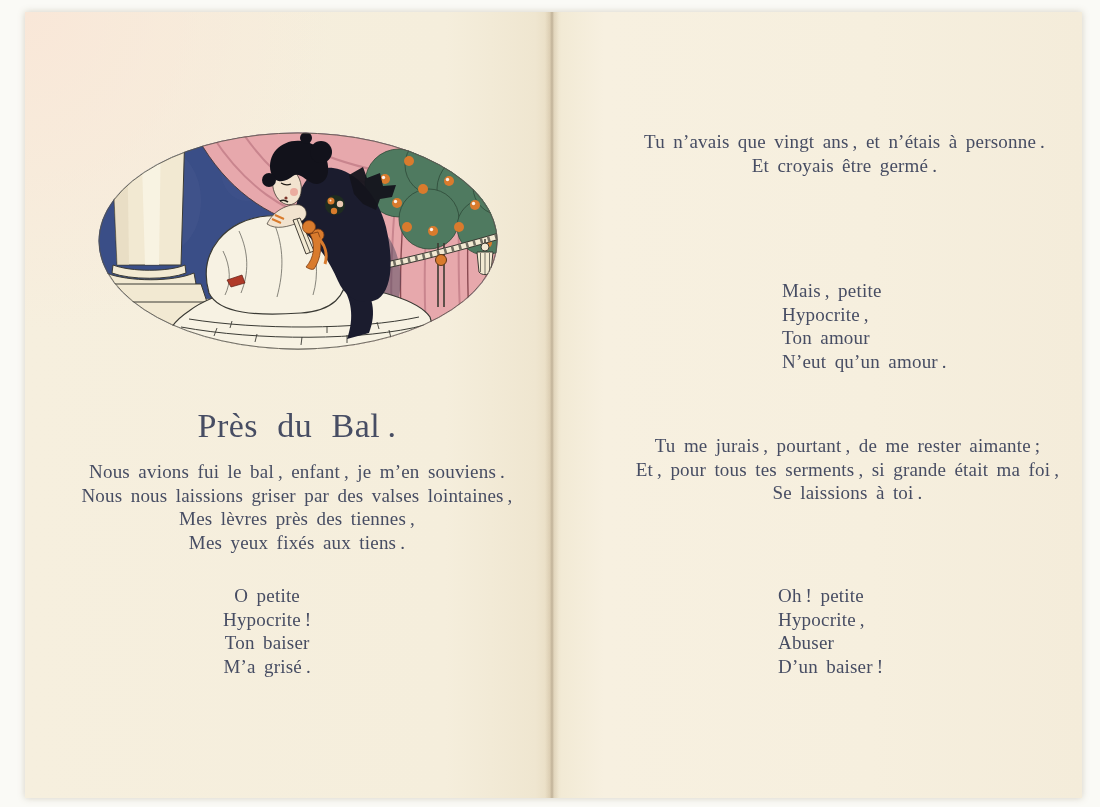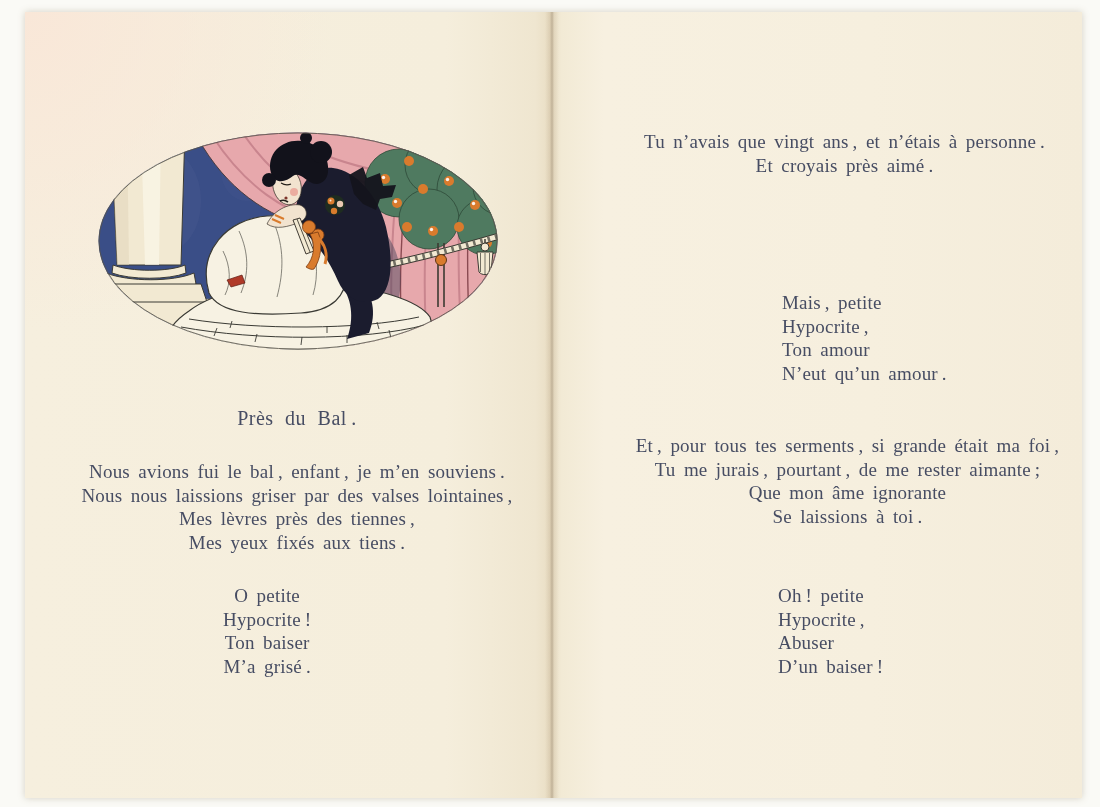--- a/index.html
+++ b/index.html
@@ -26,21 +26,21 @@
     background:
       linear-gradient(90deg,#eadfc6 0%,#f2ead5 2%,#f7f0e0 10%,#f6efde 60%,#f4ecda 100%);
   }
   .gutter{
     position:absolute;left:520px;top:0;width:14px;height:100%;pointer-events:none;
     background:linear-gradient(90deg,rgba(150,125,90,0) 0%,rgba(150,125,90,.16) 35%,
       rgba(110,88,58,.34) 50%,rgba(150,125,90,.13) 65%,rgba(150,125,90,0) 100%);
   }
   .title{
     position:absolute;left:0;top:395px;width:100%;box-sizing:border-box;padding-left:18px;
-    text-align:center;font-size:20px;letter-spacing:.5px;word-spacing:.30em;white-space:pre;
+    text-align:center;font-size:34px;letter-spacing:.5px;word-spacing:.30em;white-space:pre;
   }
   .stanza{position:absolute;font-size:19px;line-height:23.5px;letter-spacing:.2px;word-spacing:.18em;}
   .stanza .line{white-space:pre;}
   .stanza.center{left:0;width:100%;box-sizing:border-box;text-align:center;}
   .illu{position:absolute;left:72px;top:119px;width:402px;height:220px;}
   .illu svg{display:block;width:100%;height:100%;}
 </style>
 </head>
 <body>
 
@@ -236,34 +236,33 @@
       <div class="line">Hypocrite !</div>
       <div class="line">Ton baiser</div>
       <div class="line">M’a grisé .</div>
     </div>
   </div>
 
   <div class="page right">
 
     <div class="stanza center" style="top:118px;padding-left:56px;">
       <div class="line">Tu n’avais que vingt ans , et n’étais à personne .</div>
-      <div class="line">Et croyais près aimé .</div>
-    </div>
-
-    <div class="stanza" style="top:267px;left:231px;margin-top:12px;">
+      <div class="line">Et croyais être germé .</div>
+    </div>
+
+    <div class="stanza" style="top:267px;left:231px;">
       <div class="line">Mais , petite</div>
       <div class="line">Hypocrite ,</div>
       <div class="line">Ton amour</div>
       <div class="line">N’eut qu’un amour .</div>
     </div>
 
     <div class="stanza center" style="top:422px;padding-left:62px;">
+      <div class="line">Tu me jurais , pourtant , de me rester aimante ;</div>
       <div class="line">Et , pour tous tes serments , si grande était ma foi ,</div>
-      <div class="line">Tu me jurais , pourtant , de me rester aimante ;</div>
-      <div class="line">Que mon âme ignorante</div>
       <div class="line">Se laissions à toi .</div>
     </div>
 
     <div class="stanza" style="top:572px;left:227px;">
       <div class="line">Oh ! petite</div>
       <div class="line">Hypocrite ,</div>
       <div class="line">Abuser</div>
       <div class="line">D’un baiser !</div>
     </div>
   </div>

